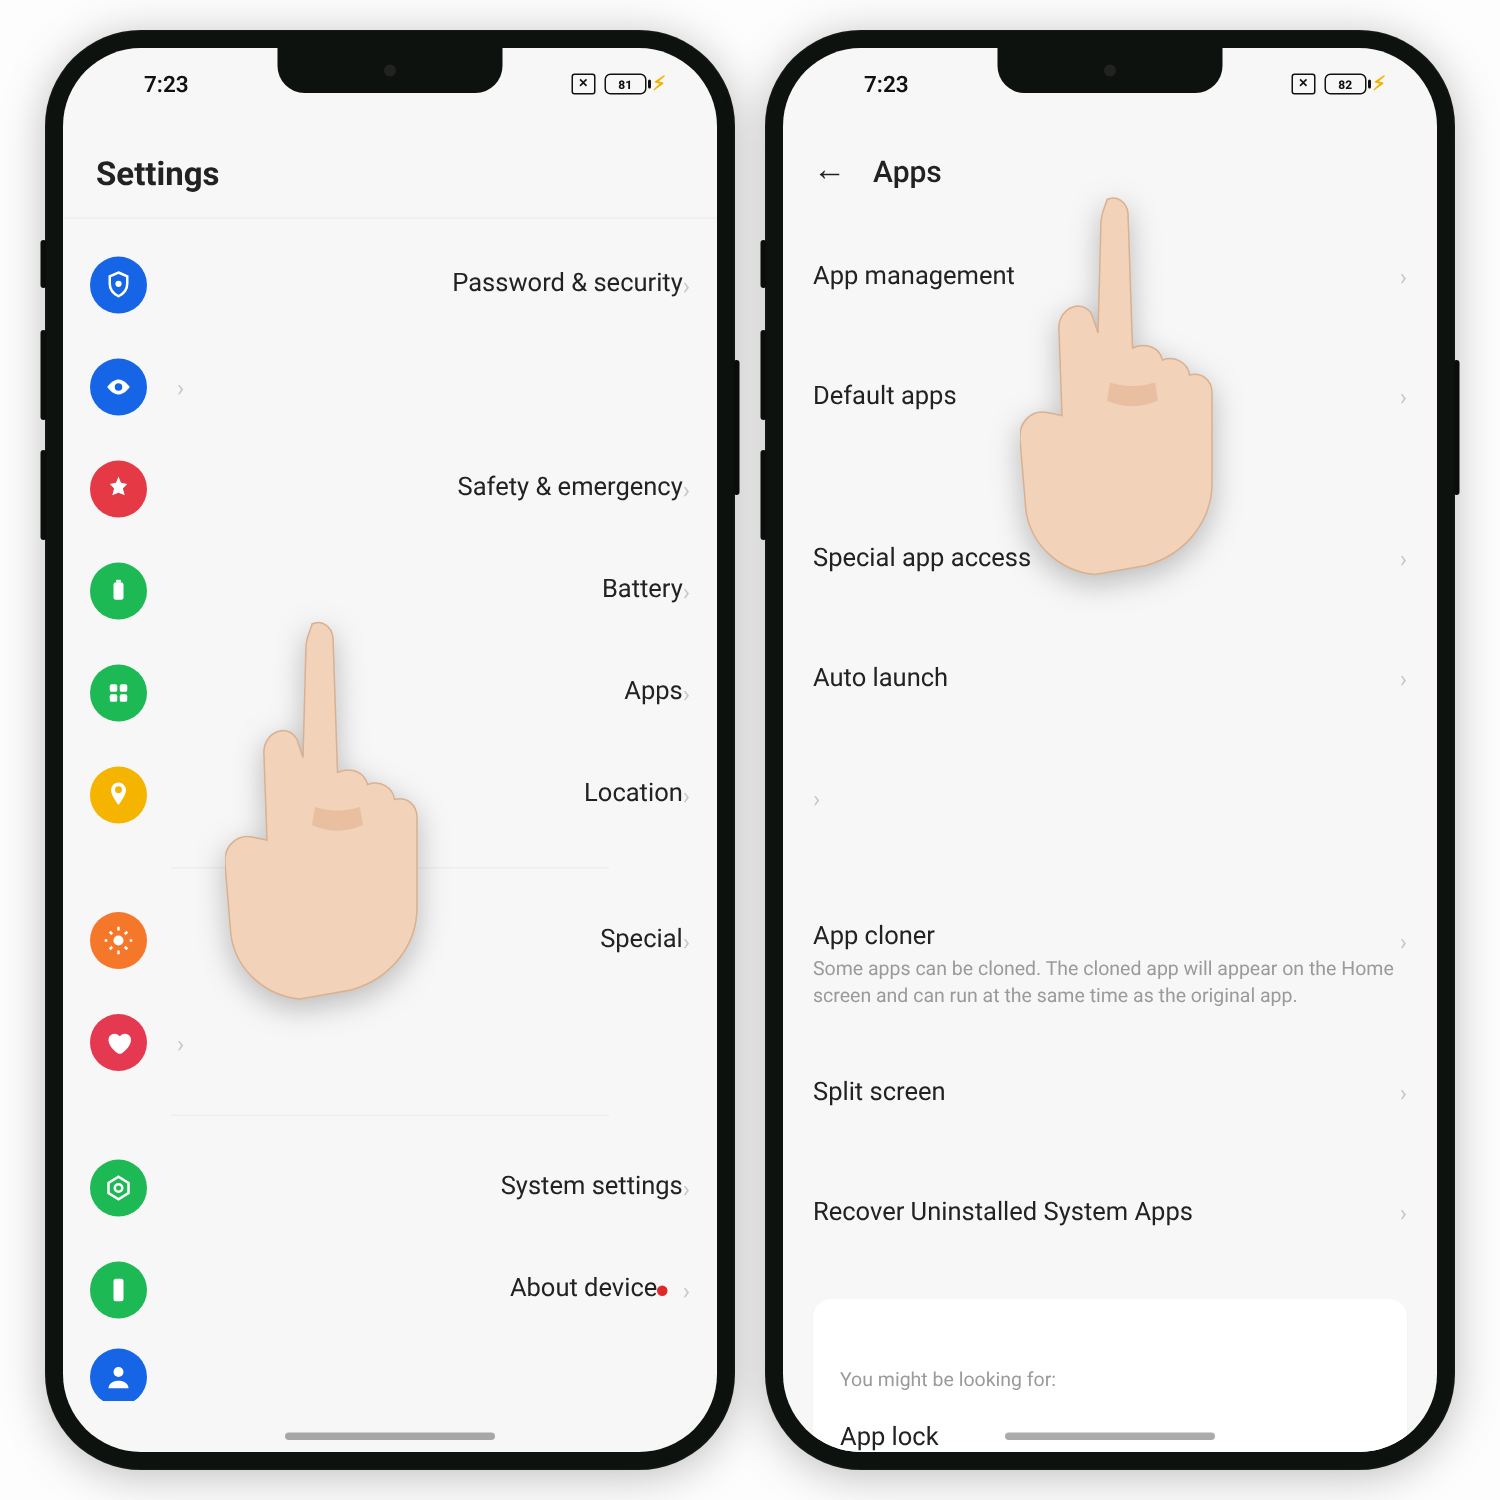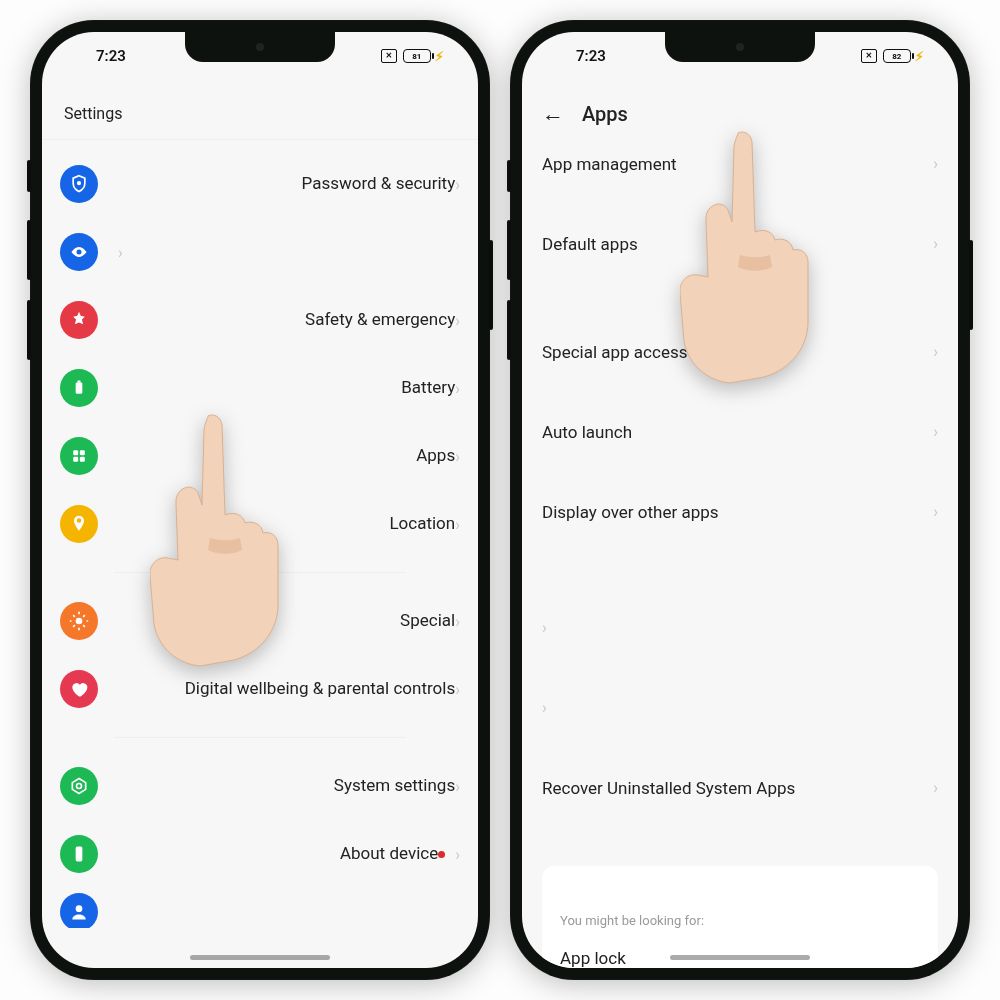--- a/index.html
+++ b/index.html
@@ -133,22 +133,22 @@
   .screen-content {
     position: absolute;
     top: 48px;
     left: 0; right: 0; bottom: 0;
     overflow: hidden;
   }
 
   
   .settings-header {
     padding: 24px 22px 16px 22px;
-    font-size: 16px;
-    font-weight: 400;
+    font-size: 22px;
+    font-weight: 700;
     color: #222;
   }
   .thin-sep {
     height: 1px;
     background: #eee;
     margin: 0;
   }
 
   .settings-list {
     padding: 10px 12px 0 12px;
@@ -222,21 +222,21 @@
   .apps-title {
     font-size: 20px;
     font-weight: 500;
     color: #222;
   }
   .apps-list {
     padding: 0 20px;
   }
   .apps-row {
     display: flex;
-    align-items: flex-start;
+    align-items: center;
     min-height: 60px;
     padding: 10px 0;
   }
   .apps-label {
     font-size: 17px;
     color: #222;
     flex: 1;
   }
   .apps-sub {
     font-size: 13px;
@@ -404,21 +404,20 @@
           <div class="row-label">Special</div>
           <span class="chevron">›</span>
         </div>
 
         <div class="settings-row">
           <div class="row-icon ic-pink">
             <svg viewBox="0 0 24 24" fill="white">
                 <path d="M12 21s-8-5-8-11a5 5 0 019-3 5 5 0 019 3c0 6-8 11-8 11z"></path>
               </svg>
           </div>
-          <div class="row-label">Digital wellbeing &amp; parental controls</div>
           <span class="chevron">›</span>
         </div>
 
         <div class="group-sep"></div>
 
         <div class="settings-row">
           <div class="row-icon ic-green3">
             <svg viewBox="0 0 24 24" fill="none" stroke="white" stroke-width="2">
                 <polygon points="12,3 20,8 20,16 12,21 4,16 4,8"></polygon>
                 <circle cx="12" cy="12" r="3"></circle>
@@ -495,31 +494,35 @@
 
         <div class="apps-row">
           <div class="apps-label">Special app access</div>
           <span class="chevron">›</span>
         </div>
         <div class="apps-row">
           <div class="apps-label">Auto launch</div>
           <span class="chevron">›</span>
         </div>
         <div class="apps-row">
-          <div class="apps-label">Display over other apps</div>
           <span class="chevron">›</span>
         </div>
 
         <div class="apps-group-gap"></div>
 
         <div class="apps-row" style="align-items:flex-start; padding:14px 0;">
+          <div style="flex:1">
+            <div class="apps-label">App cloner</div>
+            <div class="apps-sub">Some apps can be cloned. The cloned app will appear on the Home screen and can run at the same time as the original app.</div>
+          </div>
           <span class="chevron" style="margin-top:4px">›</span>
         </div>
 
         <div class="apps-row">
+          <div class="apps-label">Split screen</div>
           <span class="chevron">›</span>
         </div>
         <div class="apps-row">
           <div class="apps-label">Recover Uninstalled System Apps</div>
           <span class="chevron">›</span>
         </div>
       </div>
 
       <div class="suggest-card">
         <div class="suggest-title">You might be looking for:</div>

